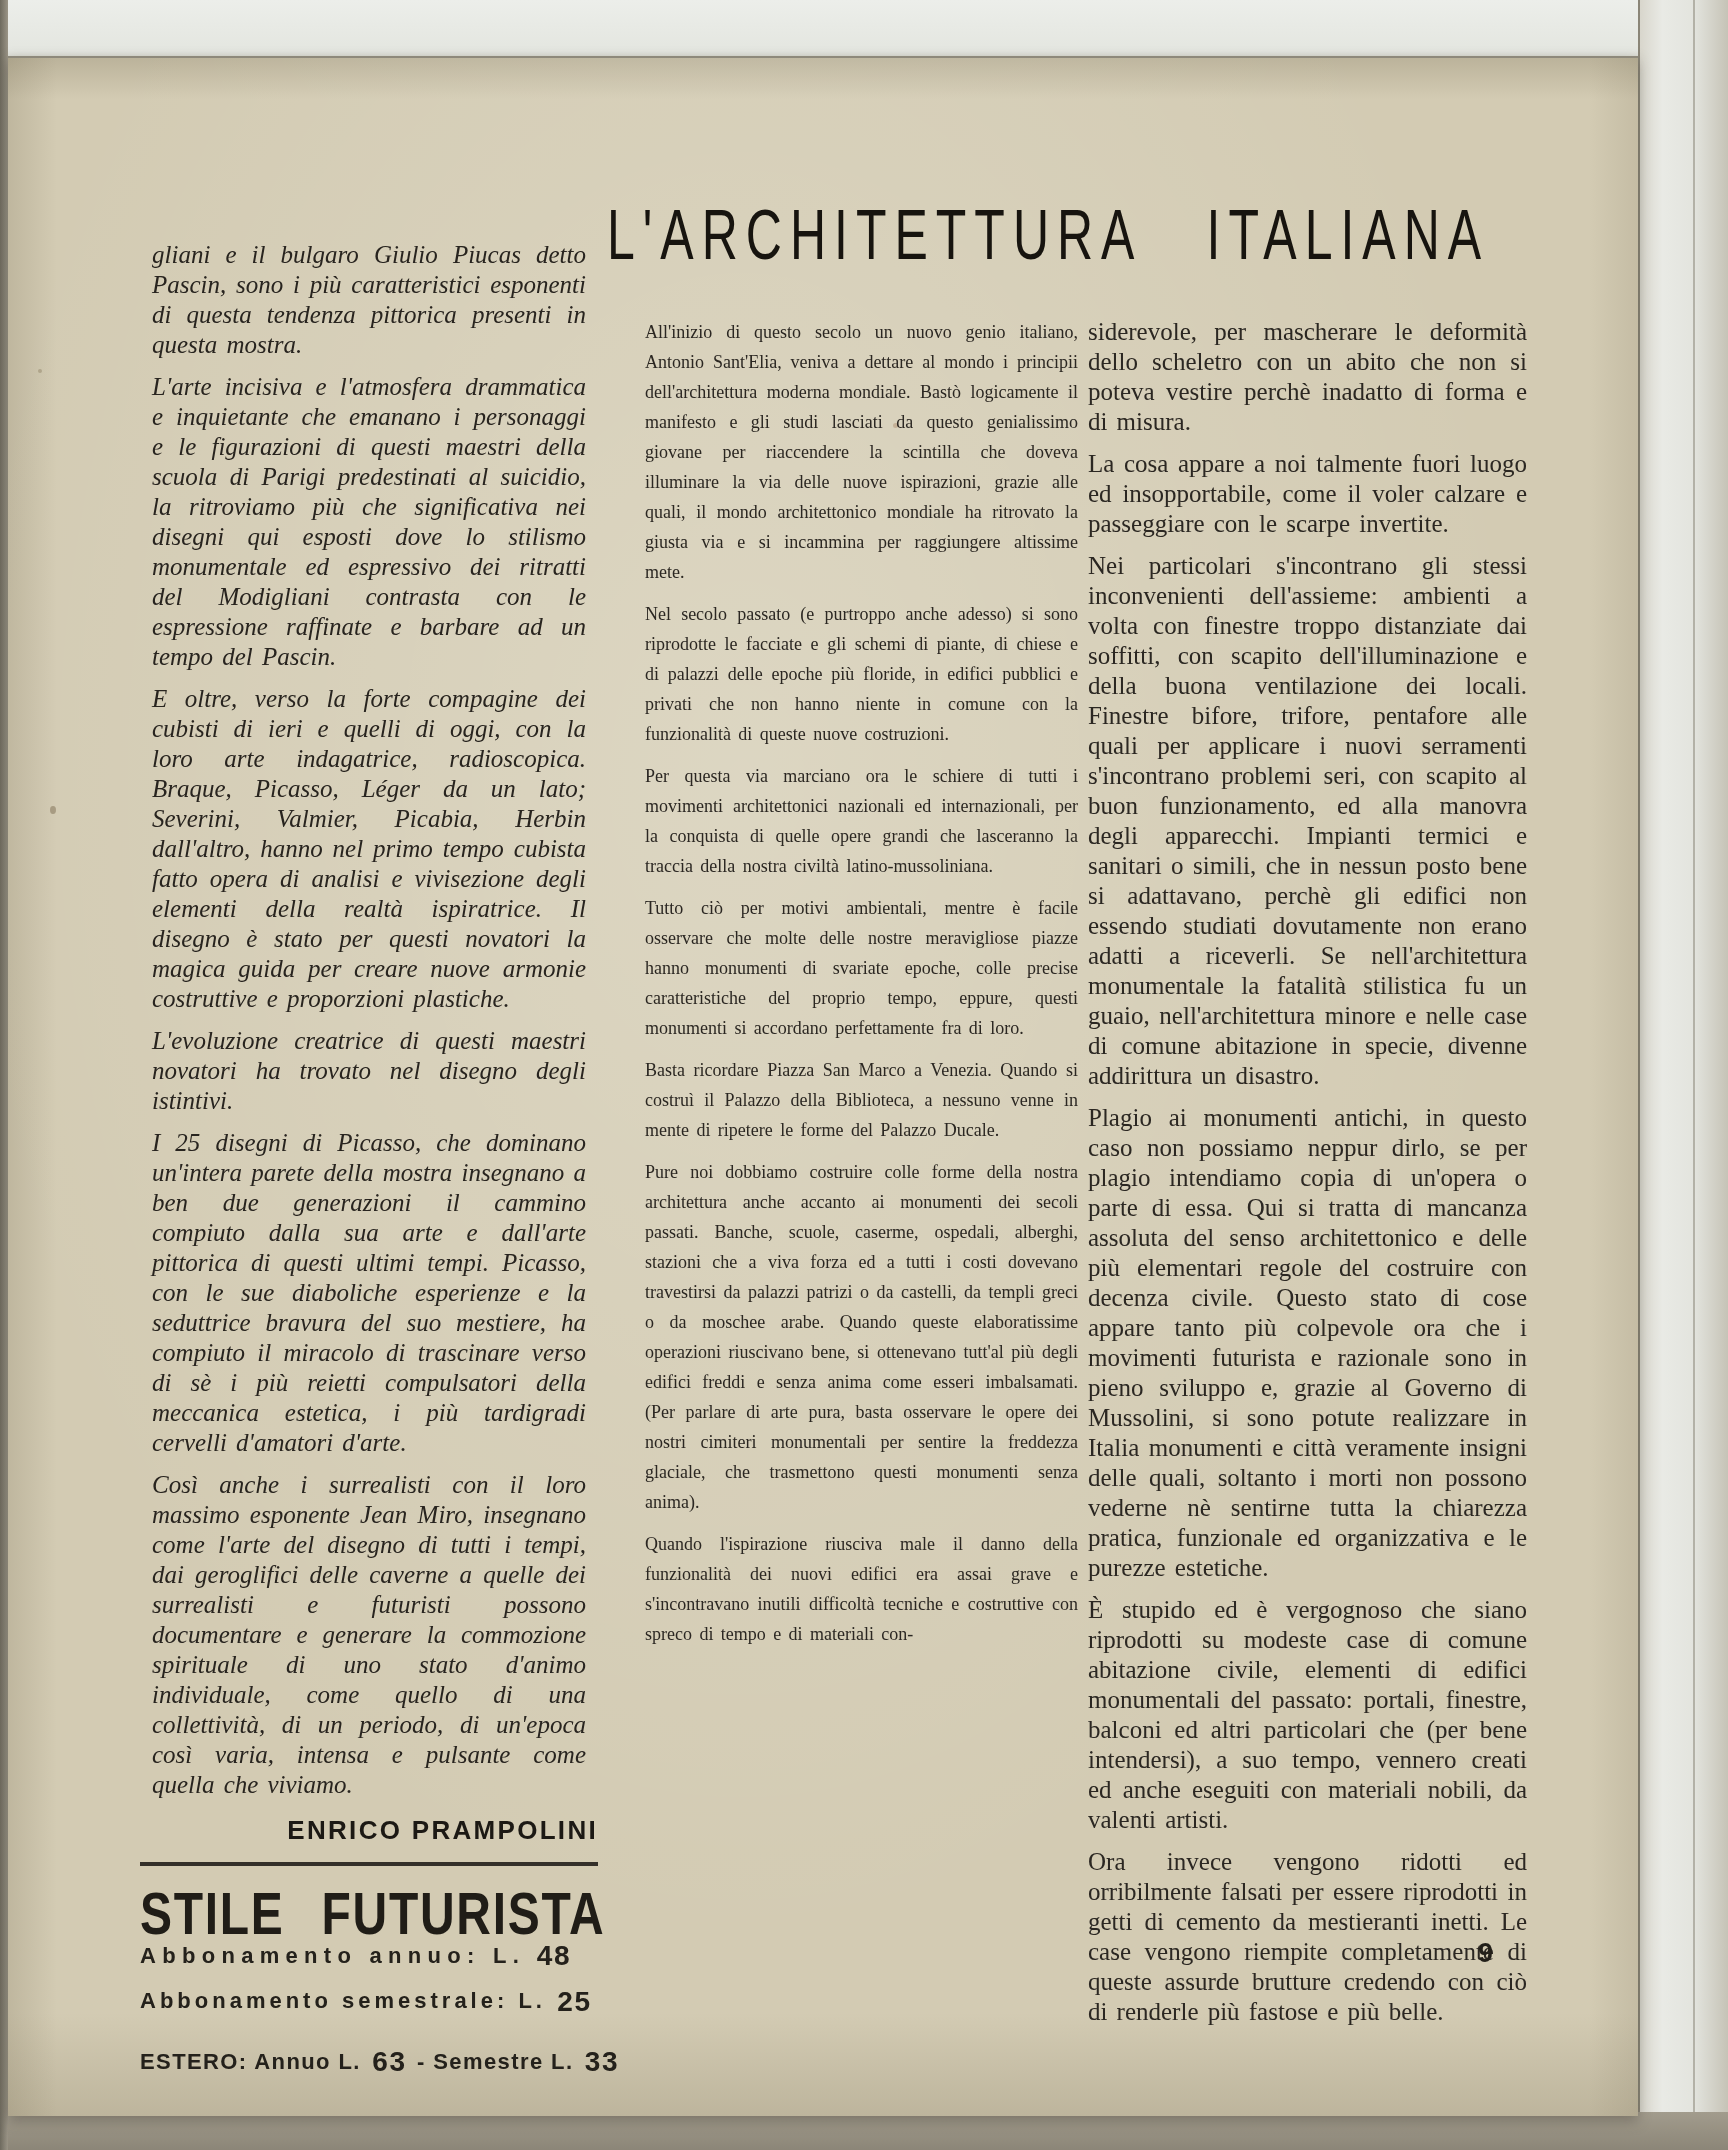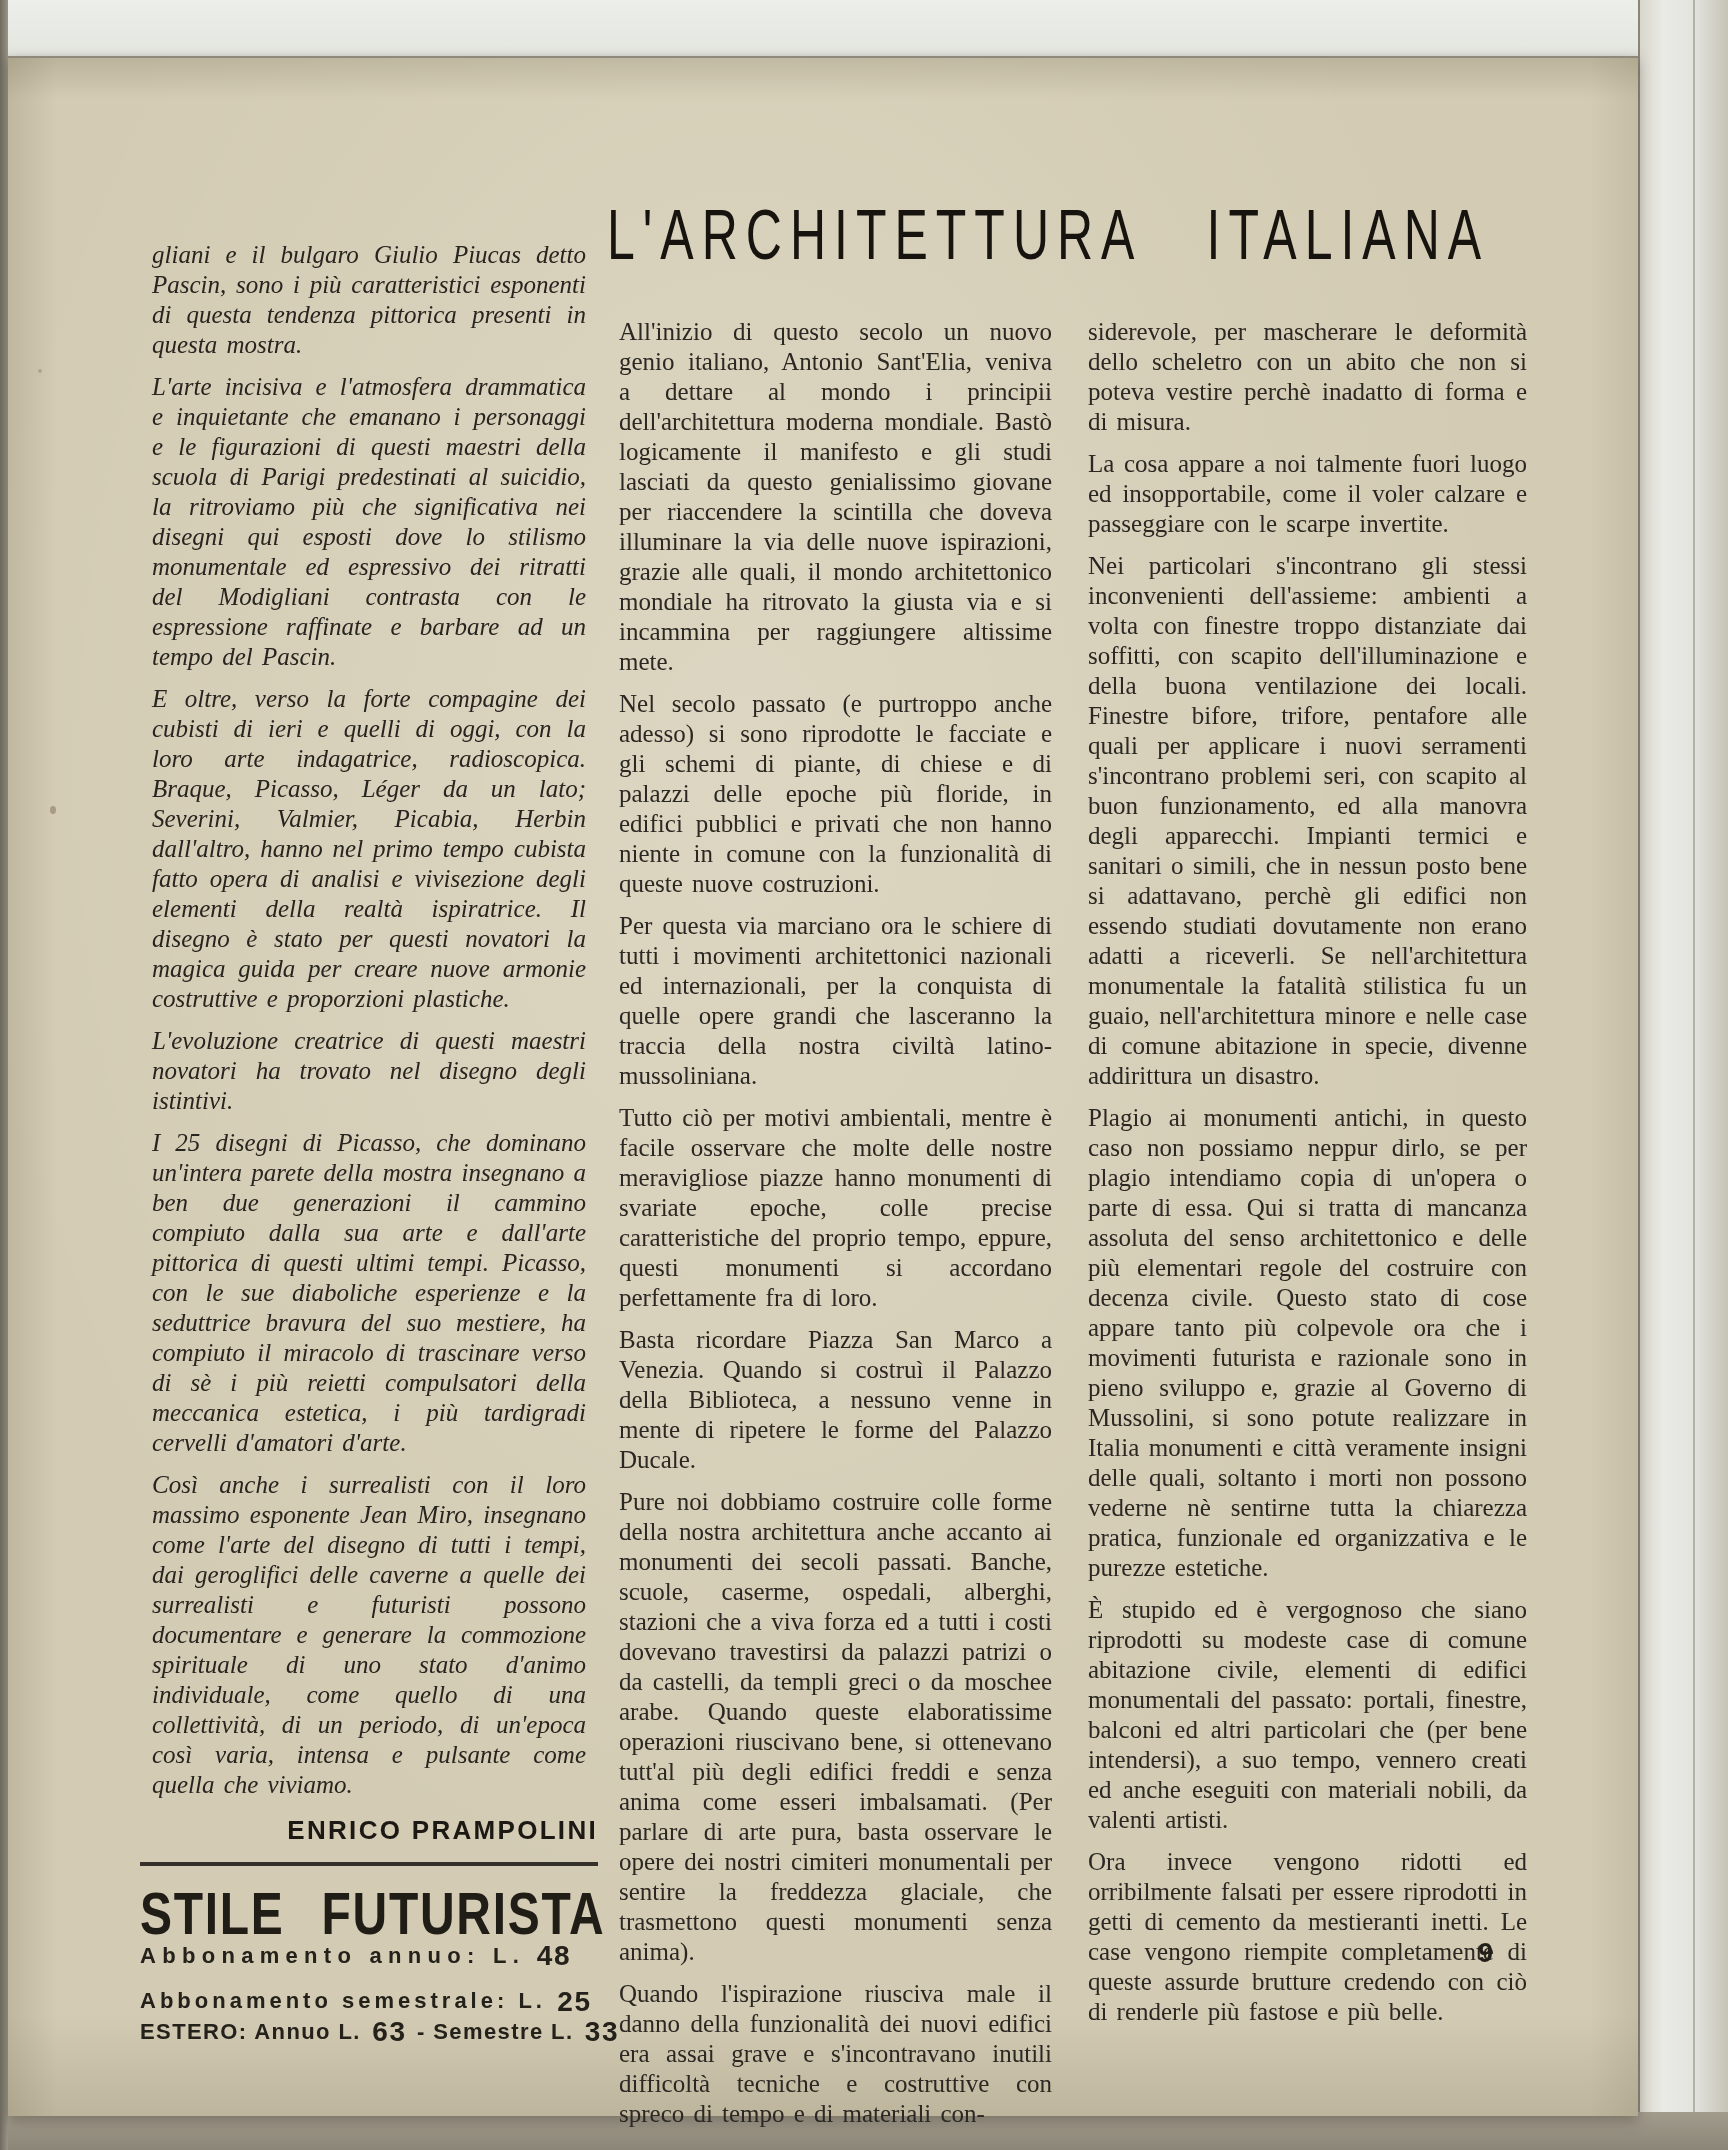--- a/index.html
+++ b/index.html
@@ -52,22 +52,22 @@
     color:#17140f;white-space:nowrap;
     transform:scaleY(1.40);transform-origin:top left;
   }
   .col{position:absolute;text-align:justify;}
   .col p{margin:12px;padding:0;text-indent:0;word-spacing:2.9px;}
   .col-left{
     left:132px;top:170px;width:458px;
     font-style:italic;font-size:25px;line-height:30px;color:#28241f;
   }
   .col-mid{
-    left:599px;top:247px;width:457px;
-    font-size:25px;line-height:30px;
+    left:625px;top:247px;width:457px;
+    font-size:18px;line-height:30px;
   }
   .col-right{
     left:1068px;top:247px;width:463px;
     font-size:25px;line-height:30px;
   }
   .signature{
     margin-top:15px;text-align:right;
     font-family:"Liberation Sans","DejaVu Sans",sans-serif;
     font-style:normal;font-weight:700;font-size:26px;letter-spacing:2.3px;
     color:#1c1914;
@@ -83,21 +83,21 @@
   }
   .sub-line{
     font-family:"Liberation Sans","DejaVu Sans",sans-serif;
     font-style:normal;font-weight:700;font-size:22px;color:#24211b;
     margin-top:15px;white-space:nowrap;text-align:left;
   }
   .sub-line .num{font-size:28px;margin-left:11.4px;vertical-align:-2.3px;letter-spacing:1.7px;}
   .sub-line .mid{margin-left:10.3px;}
   .ls1{letter-spacing:6.3px;}
   .ls2{letter-spacing:4px;}
-  .ls3{letter-spacing:1.4px;margin-top:0;}
+  .ls3{letter-spacing:1.4px;margin-top:30px;}
   .page-number{
     position:absolute;left:1470px;top:1880px;
     font-family:"Liberation Sans","DejaVu Sans",sans-serif;
     font-weight:700;font-size:27px;color:#221f19;
   }
 </style>
 </head>
 <body>
 
 <div class="scan">

